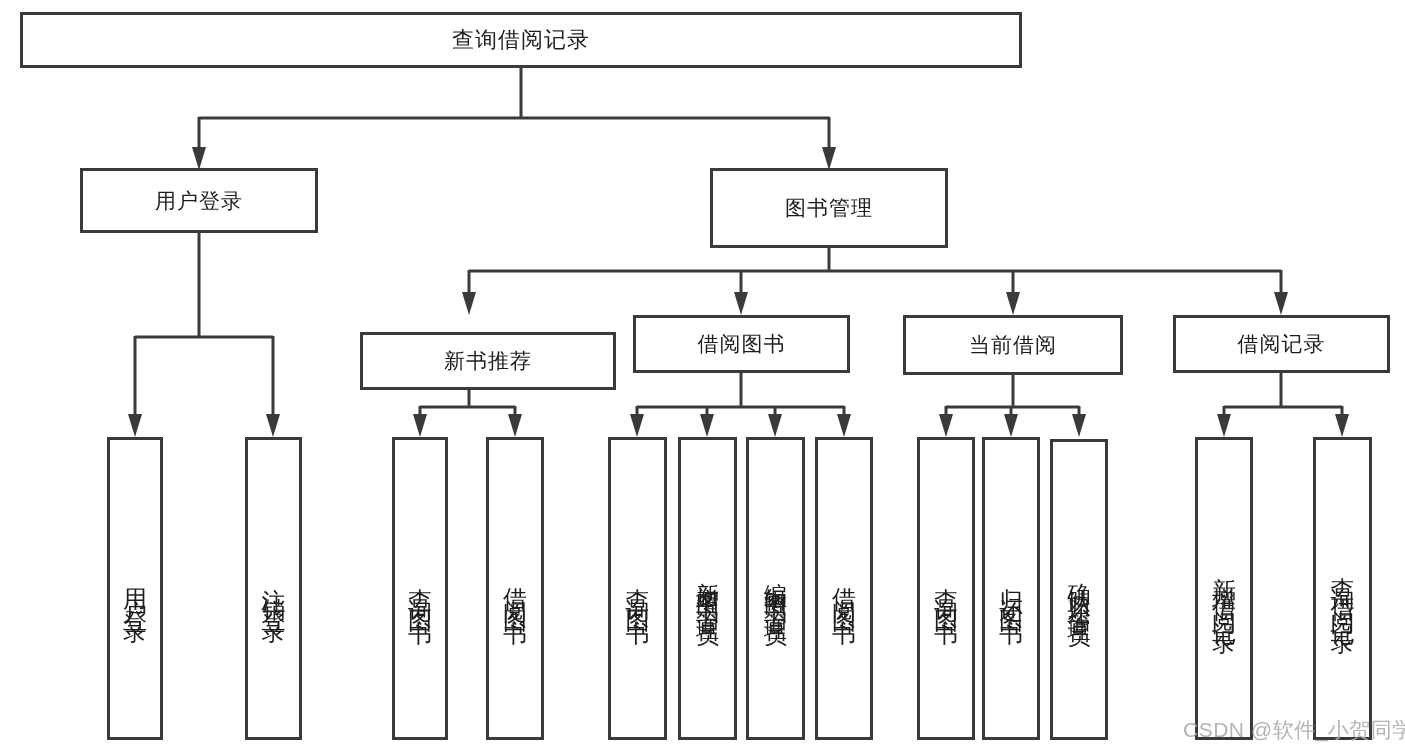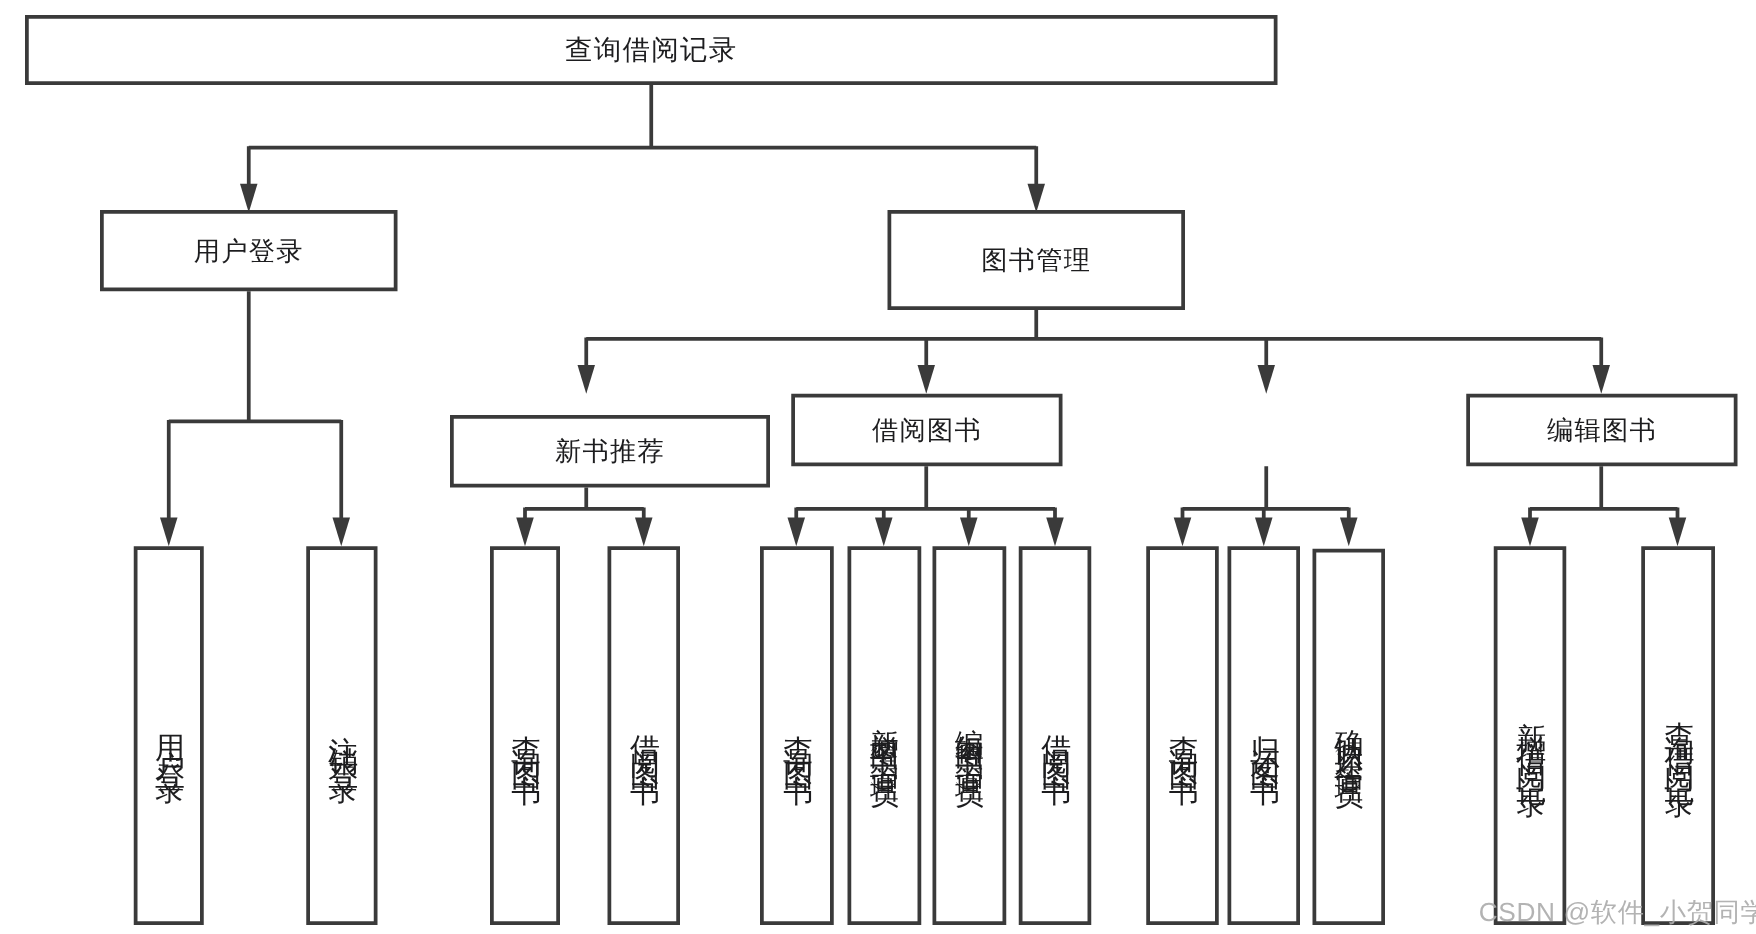--- a/index.html
+++ b/index.html
@@ -91,21 +91,22 @@
     </g>
   </svg>
 
   <div class="box root-label" style="left:20px;top:12px;width:1002px;height:56px">查询借阅记录</div>
 
   <div class="box h-label" style="left:80px;top:168px;width:238px;height:65px">用户登录</div>
   <div class="box h-label" style="left:710px;top:168px;width:238px;height:80px">图书管理</div>
 
   <div class="box h-label" style="left:360px;top:332px;width:256px;height:58px">新书推荐</div>
   <div class="box h-label" style="left:633px;top:315px;width:217px;height:58px">借阅图书</div>
-  <div class="box h-label" style="left:1173px;top:315px;width:217px;height:58px">编辑图书</div>
+  <div class="box h-label" style="left:903px;top:315px;width:220px;height:60px">当前借阅</div>
+  <div class="box h-label" style="left:1173px;top:315px;width:217px;height:58px">借阅记录</div>
 
   <div class="box leaf" style="left:107px;top:437px;width:56px;height:303px">用户登录</div>
   <div class="box leaf" style="left:245px;top:437px;width:57px;height:303px">注销登录</div>
 
   <div class="box leaf" style="left:392px;top:437px;width:56px;height:303px">查询图书</div>
   <div class="box leaf" style="left:486px;top:437px;width:58px;height:303px">借阅图书</div>
 
   <div class="box leaf" style="left:608px;top:437px;width:59px;height:303px">查询图书</div>
   <div class="box leaf dense" style="left:678px;top:437px;width:59px;height:303px">新增图书（管理员）</div>
   <div class="box leaf dense" style="left:746px;top:437px;width:59px;height:303px">编辑图书（管理员）</div>

